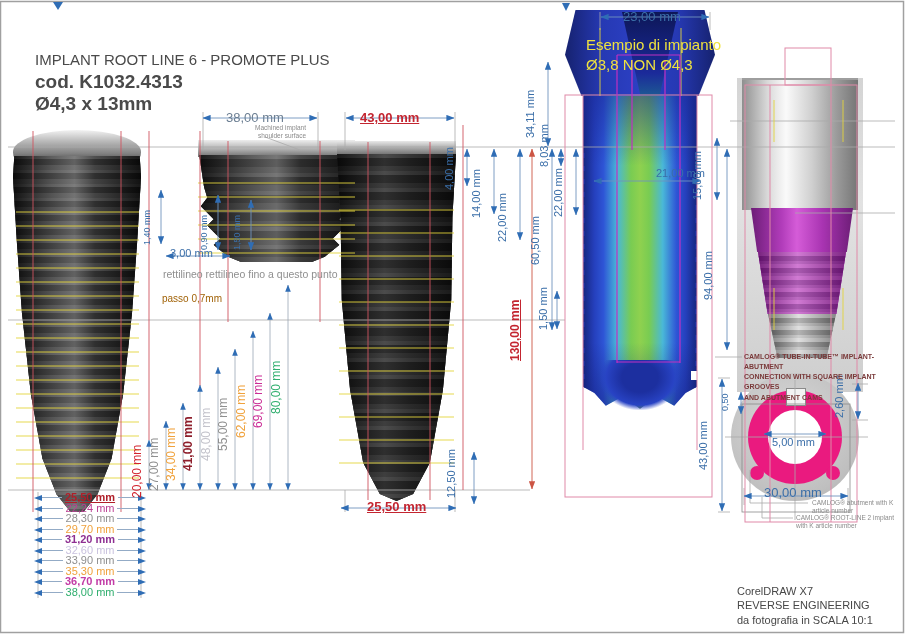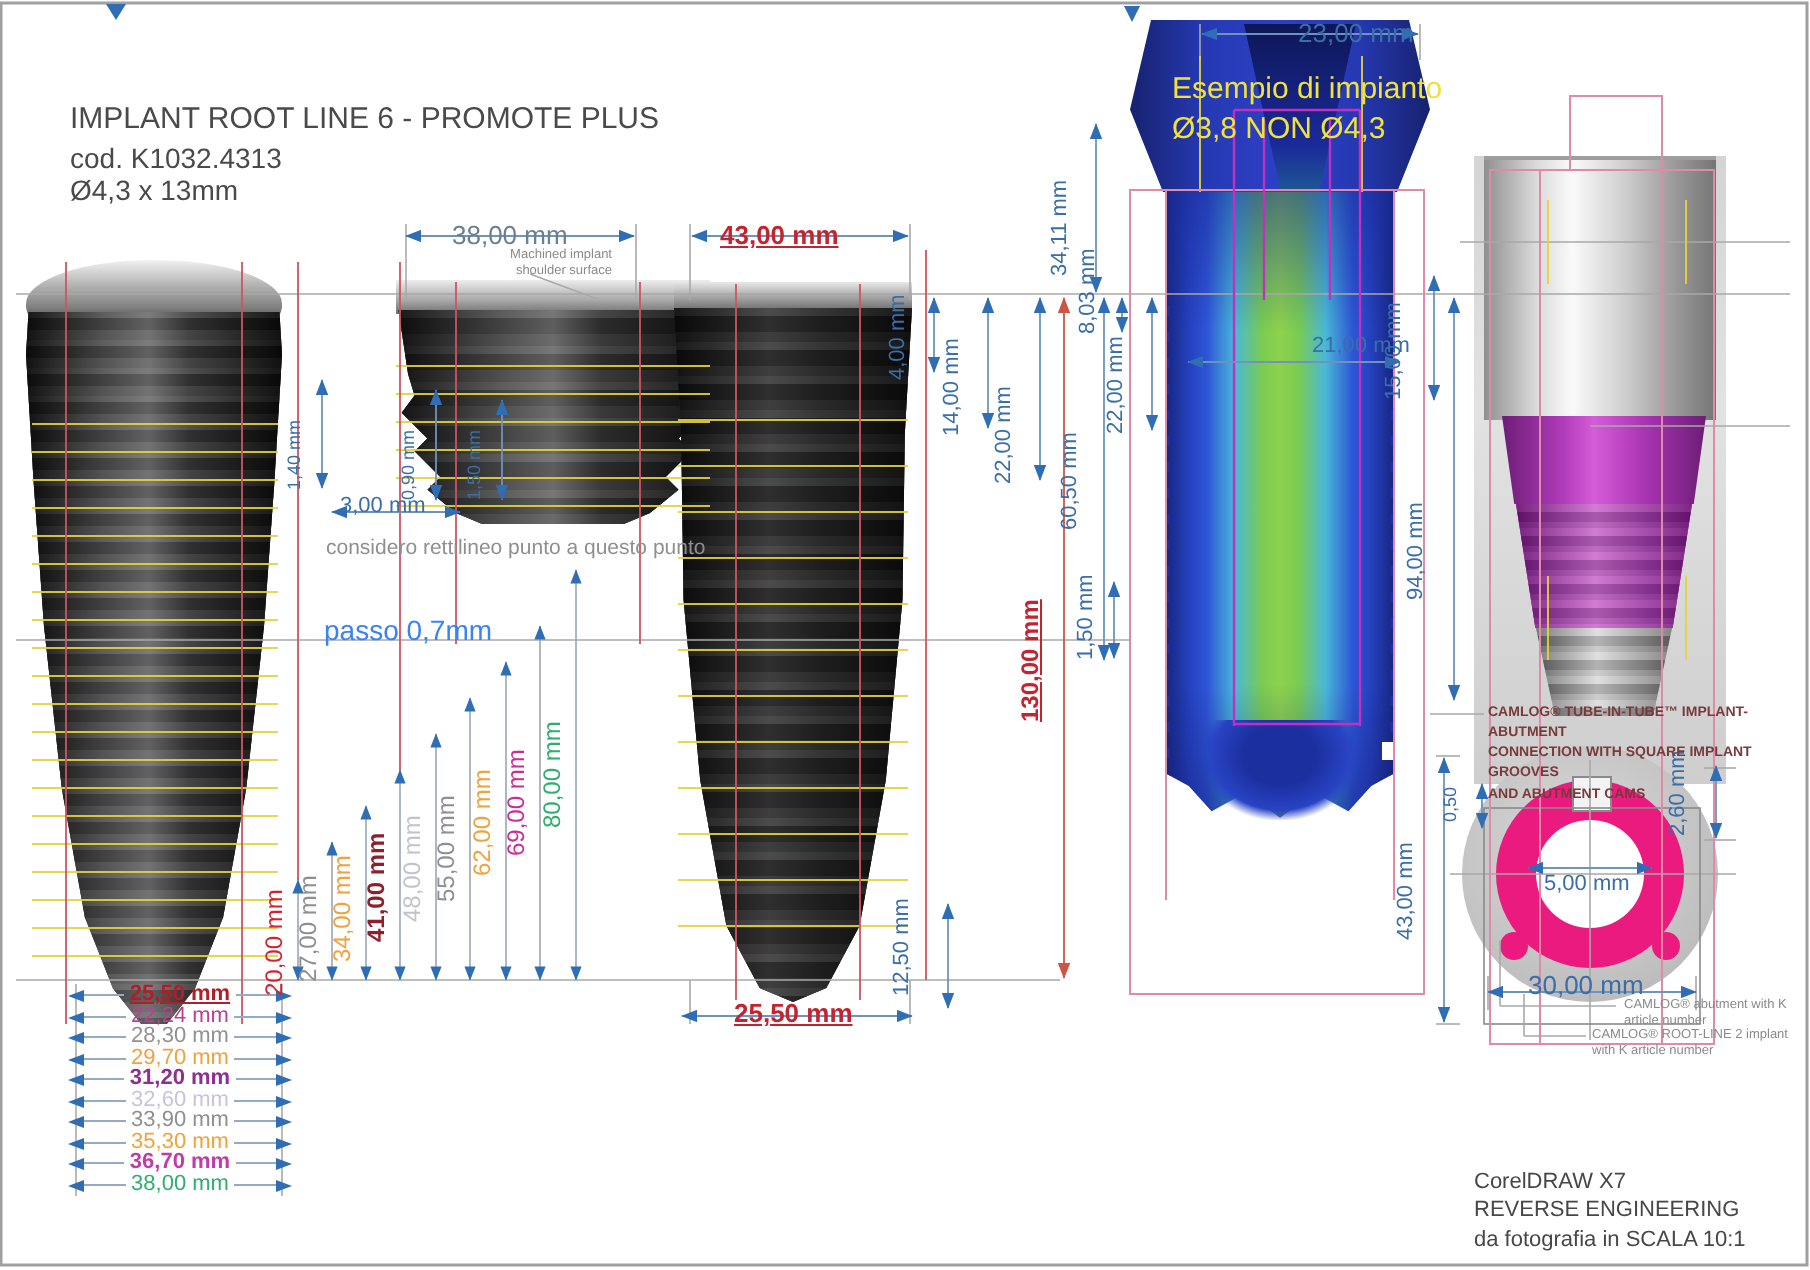--- a/index.html
+++ b/index.html
@@ -8,21 +8,21 @@
   .gfx{position:absolute;}
   
   .lbl{position:absolute;font-size:11px;line-height:1;color:#3a6ea8;white-space:pre-line;}
   .v{transform:rotate(-90deg);transform-origin:0 100%;}
   .b{font-weight:bold}.u{text-decoration:underline}
   .red{color:#c32530}
   .sz13{font-size:13px}.sz12{font-size:12px}.sz9{font-size:9px}
   
   #title{position:absolute;left:35px;top:51px;color:#4a4a4a;}
   #title .t1{font-size:15px;display:block;margin-bottom:3px;}
-  #title .t2,#title .t3{font-size:14px;display:block;margin-top:0;}
+  #title .t2,#title .t3{font-size:19px;display:block;margin-top:0;font-weight:bold;}
   
   .note{position:absolute;color:#8f8f8f;line-height:1.25;}
   
   .srow{position:absolute;left:34px;width:112px;height:11px;display:flex;align-items:center;}
   .srow .ln{flex:1;height:0;border-top:1px solid #93abc6;}
   .srow .al{width:0;height:0;border-top:3.5px solid transparent;border-bottom:3.5px solid transparent;border-right:8px solid #2f6db5;}
   .srow .ar{width:0;height:0;border-top:3.5px solid transparent;border-bottom:3.5px solid transparent;border-left:8px solid #2f6db5;}
   .slab{padding:0 3px;font-size:11px;line-height:1;}
   
   #impA{left:13px;top:130px;width:128px;height:382px;}
@@ -308,21 +308,21 @@
   </svg>
 
   <div id="title">
     <span class="t1">IMPLANT ROOT LINE 6 - PROMOTE PLUS</span>
     <span class="t2">cod. K1032.4313</span>
     <span class="t3">Ø4,3 x 13mm</span>
   </div>
 
   <div class="lbl sz13" style="left:226px;top:111px;color:#6b7e92;">38,00 mm</div>
   <div class="lbl sz13 b u red" style="left:360px;top:111px;">43,00 mm</div>
-  <div class="lbl sz13" style="left:623px;top:10px;margin-left:26px;">23,00 mm</div>
+  <div class="lbl sz13" style="left:623px;top:10px;">23,00 mm</div>
   <div class="note tiny" style="left:236px;top:124px;width:70px;text-align:right;">Machined implant
 shoulder surface</div>
   <div id="esempio">Esempio di impianto
 Ø3,8 NON Ø4,3</div>
 
   <div class="lbl v" style="left:455px;top:179px;">4,00 mm</div>
   <div class="lbl v" style="left:482px;top:207px;">14,00 mm</div>
   <div class="lbl v" style="left:508px;top:231px;">22,00 mm</div>
   <div class="lbl v" style="left:536px;top:127px;">34,11 mm</div>
   <div class="lbl v" style="left:550px;top:156px;">8,03 mm</div>
@@ -331,22 +331,22 @@
   <div class="lbl v sz12 b u red" style="left:521px;top:349px;">130,00 mm</div>
   <div class="lbl v" style="left:549px;top:319px;">1,50 mm</div>
   <div class="lbl v" style="left:457px;top:487px;">12,50 mm</div>
   <div class="lbl" style="left:618px;top:168px;padding-left:38px;">21,00 mm</div>
 
   <div class="lbl v sz9" style="left:152px;top:236px;">1,40 mm</div>
   <div class="lbl v sz9" style="left:209px;top:241px;">0,90 mm</div>
   <div class="lbl v sz9" style="left:242px;top:241px;">1,50 mm</div>
   <div class="lbl" style="left:170px;top:248px;">3,00 mm</div>
 
-  <div class="note" style="left:163px;top:268px;font-size:10.5px;">considero rettilineo punto a questo punto</div>
-  <div class="note" style="left:162px;top:307px;font-size:14px;color:#3b82f6;">passo 0,7mm</div>
+  <div class="note" style="left:163px;top:268px;font-size:10.5px;">rettilineo rettilineo fino a questo punto</div>
+  <div class="note" style="left:162px;top:293px;font-size:10px;color:#a16207;">passo 0,7mm</div>
 
   <div class="lbl v" style="left:703px;top:189px;">15,00 mm</div>
   <div class="lbl v" style="left:714px;top:289px;">94,00 mm</div>
   <div class="lbl v" style="left:709px;top:459px;">43,00 mm</div>
   <div class="lbl v sz9" style="left:730px;top:402px;">0,50</div>
   <div class="lbl v" style="left:845px;top:407px;">2,60 mm</div>
   <div class="lbl" style="left:772px;top:437px;text-align:right;">5,00 mm</div>
   <div class="lbl sz13" style="left:764px;top:486px;">30,00 mm</div>
   <div class="lbl sz13 b u red" style="left:367px;top:500px;">25,50 mm</div>
 

